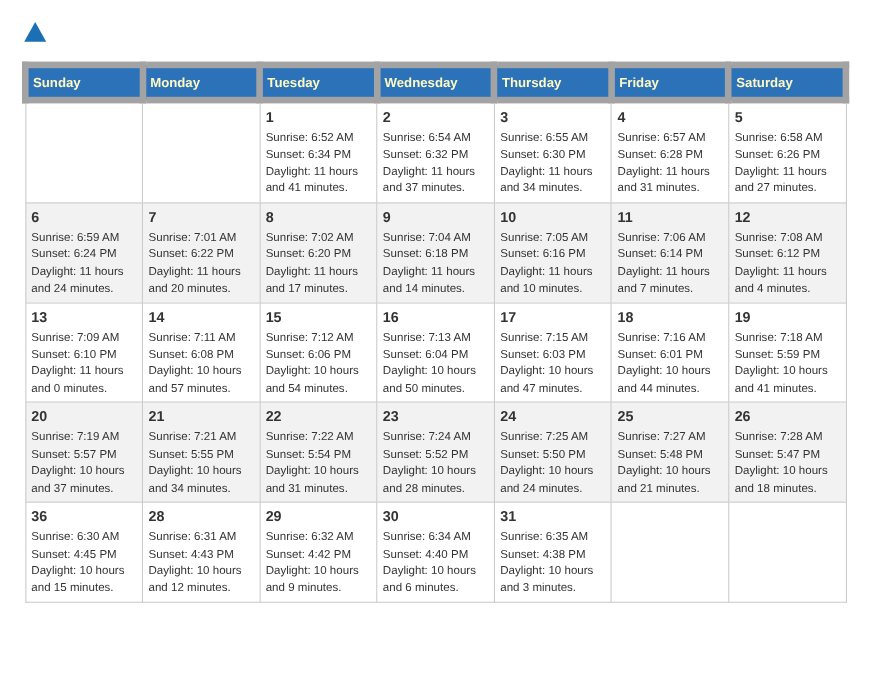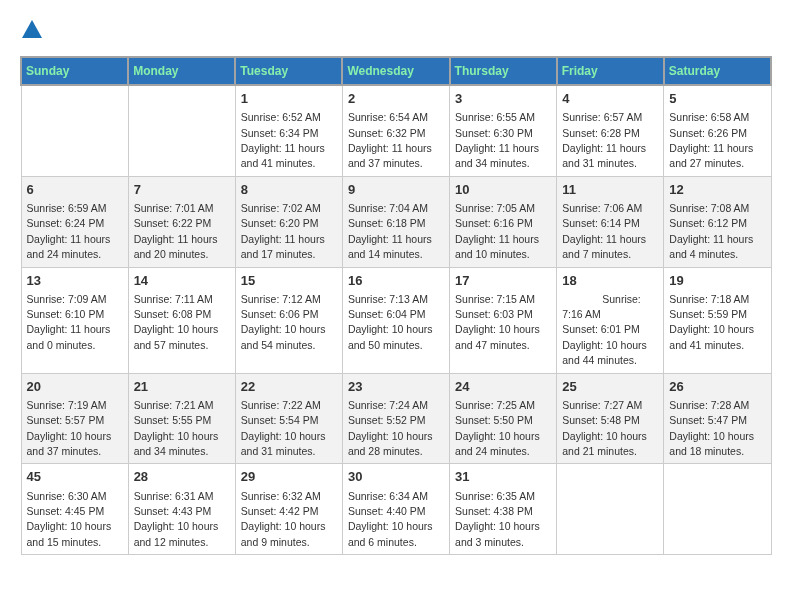--- a/index.html
+++ b/index.html
@@ -56,26 +56,26 @@
       font-size: 16px;
       color: #555;
     }
     .calendar {
       width: 100%;
       border-collapse: collapse;
       font-size: 11px;
     }
     .calendar th {
       background-color: #2b72b8;
-      color: #86efac;
+      color: #fef9c3;
       padding: 6px 4px;
       text-align: left;
       font-weight: bold;
       font-size: 12px;
-      border: 2px solid #a3a3a3;
+      border: 6px solid #a3a3a3;
     }
     .calendar td {
       border: 1px solid #ccc;
       vertical-align: top;
       padding: 4px 5px;
       width: 107px;
       min-height: 80px;
       color: #333;
       line-height: 1.4;
     }
@@ -177,21 +177,21 @@
 Daylight: 10 hours and 57 minutes.</span></td>
         <td><span class="day-number">15</span><span class="day-info" style="white-space: pre-line;">Sunrise: 7:12 AM
 Sunset: 6:06 PM
 Daylight: 10 hours and 54 minutes.</span></td>
         <td><span class="day-number">16</span><span class="day-info" style="white-space: pre-line;">Sunrise: 7:13 AM
 Sunset: 6:04 PM
 Daylight: 10 hours and 50 minutes.</span></td>
         <td><span class="day-number">17</span><span class="day-info" style="white-space: pre-line;">Sunrise: 7:15 AM
 Sunset: 6:03 PM
 Daylight: 10 hours and 47 minutes.</span></td>
-        <td><span class="day-number">18</span><span class="day-info" style="white-space: pre-line; margin-left: 40px;">Sunrise: 7:16 AM
+        <td><span class="day-number">18</span><span class="day-info" style="white-space: pre-line;">Sunrise: 7:16 AM
 Sunset: 6:01 PM
 Daylight: 10 hours and 44 minutes.</span></td>
         <td><span class="day-number">19</span><span class="day-info" style="white-space: pre-line;">Sunrise: 7:18 AM
 Sunset: 5:59 PM
 Daylight: 10 hours and 41 minutes.</span></td>
       </tr>
       <tr>
         <td><span class="day-number">20</span><span class="day-info" style="white-space: pre-line;">Sunrise: 7:19 AM
 Sunset: 5:57 PM
 Daylight: 10 hours and 37 minutes.</span></td>
@@ -208,21 +208,21 @@
 Sunset: 5:50 PM
 Daylight: 10 hours and 24 minutes.</span></td>
         <td><span class="day-number">25</span><span class="day-info" style="white-space: pre-line;">Sunrise: 7:27 AM
 Sunset: 5:48 PM
 Daylight: 10 hours and 21 minutes.</span></td>
         <td><span class="day-number">26</span><span class="day-info" style="white-space: pre-line;">Sunrise: 7:28 AM
 Sunset: 5:47 PM
 Daylight: 10 hours and 18 minutes.</span></td>
       </tr>
       <tr>
-        <td><span class="day-number">45</span><span class="day-info" style="white-space: pre-line;">Sunrise: 6:30 AM
+        <td><span class="day-number">36</span><span class="day-info" style="white-space: pre-line;">Sunrise: 6:30 AM
 Sunset: 4:45 PM
 Daylight: 10 hours and 15 minutes.</span></td>
         <td><span class="day-number">28</span><span class="day-info" style="white-space: pre-line;">Sunrise: 6:31 AM
 Sunset: 4:43 PM
 Daylight: 10 hours and 12 minutes.</span></td>
         <td><span class="day-number">29</span><span class="day-info" style="white-space: pre-line;">Sunrise: 6:32 AM
 Sunset: 4:42 PM
 Daylight: 10 hours and 9 minutes.</span></td>
         <td><span class="day-number">30</span><span class="day-info" style="white-space: pre-line;">Sunrise: 6:34 AM
 Sunset: 4:40 PM

